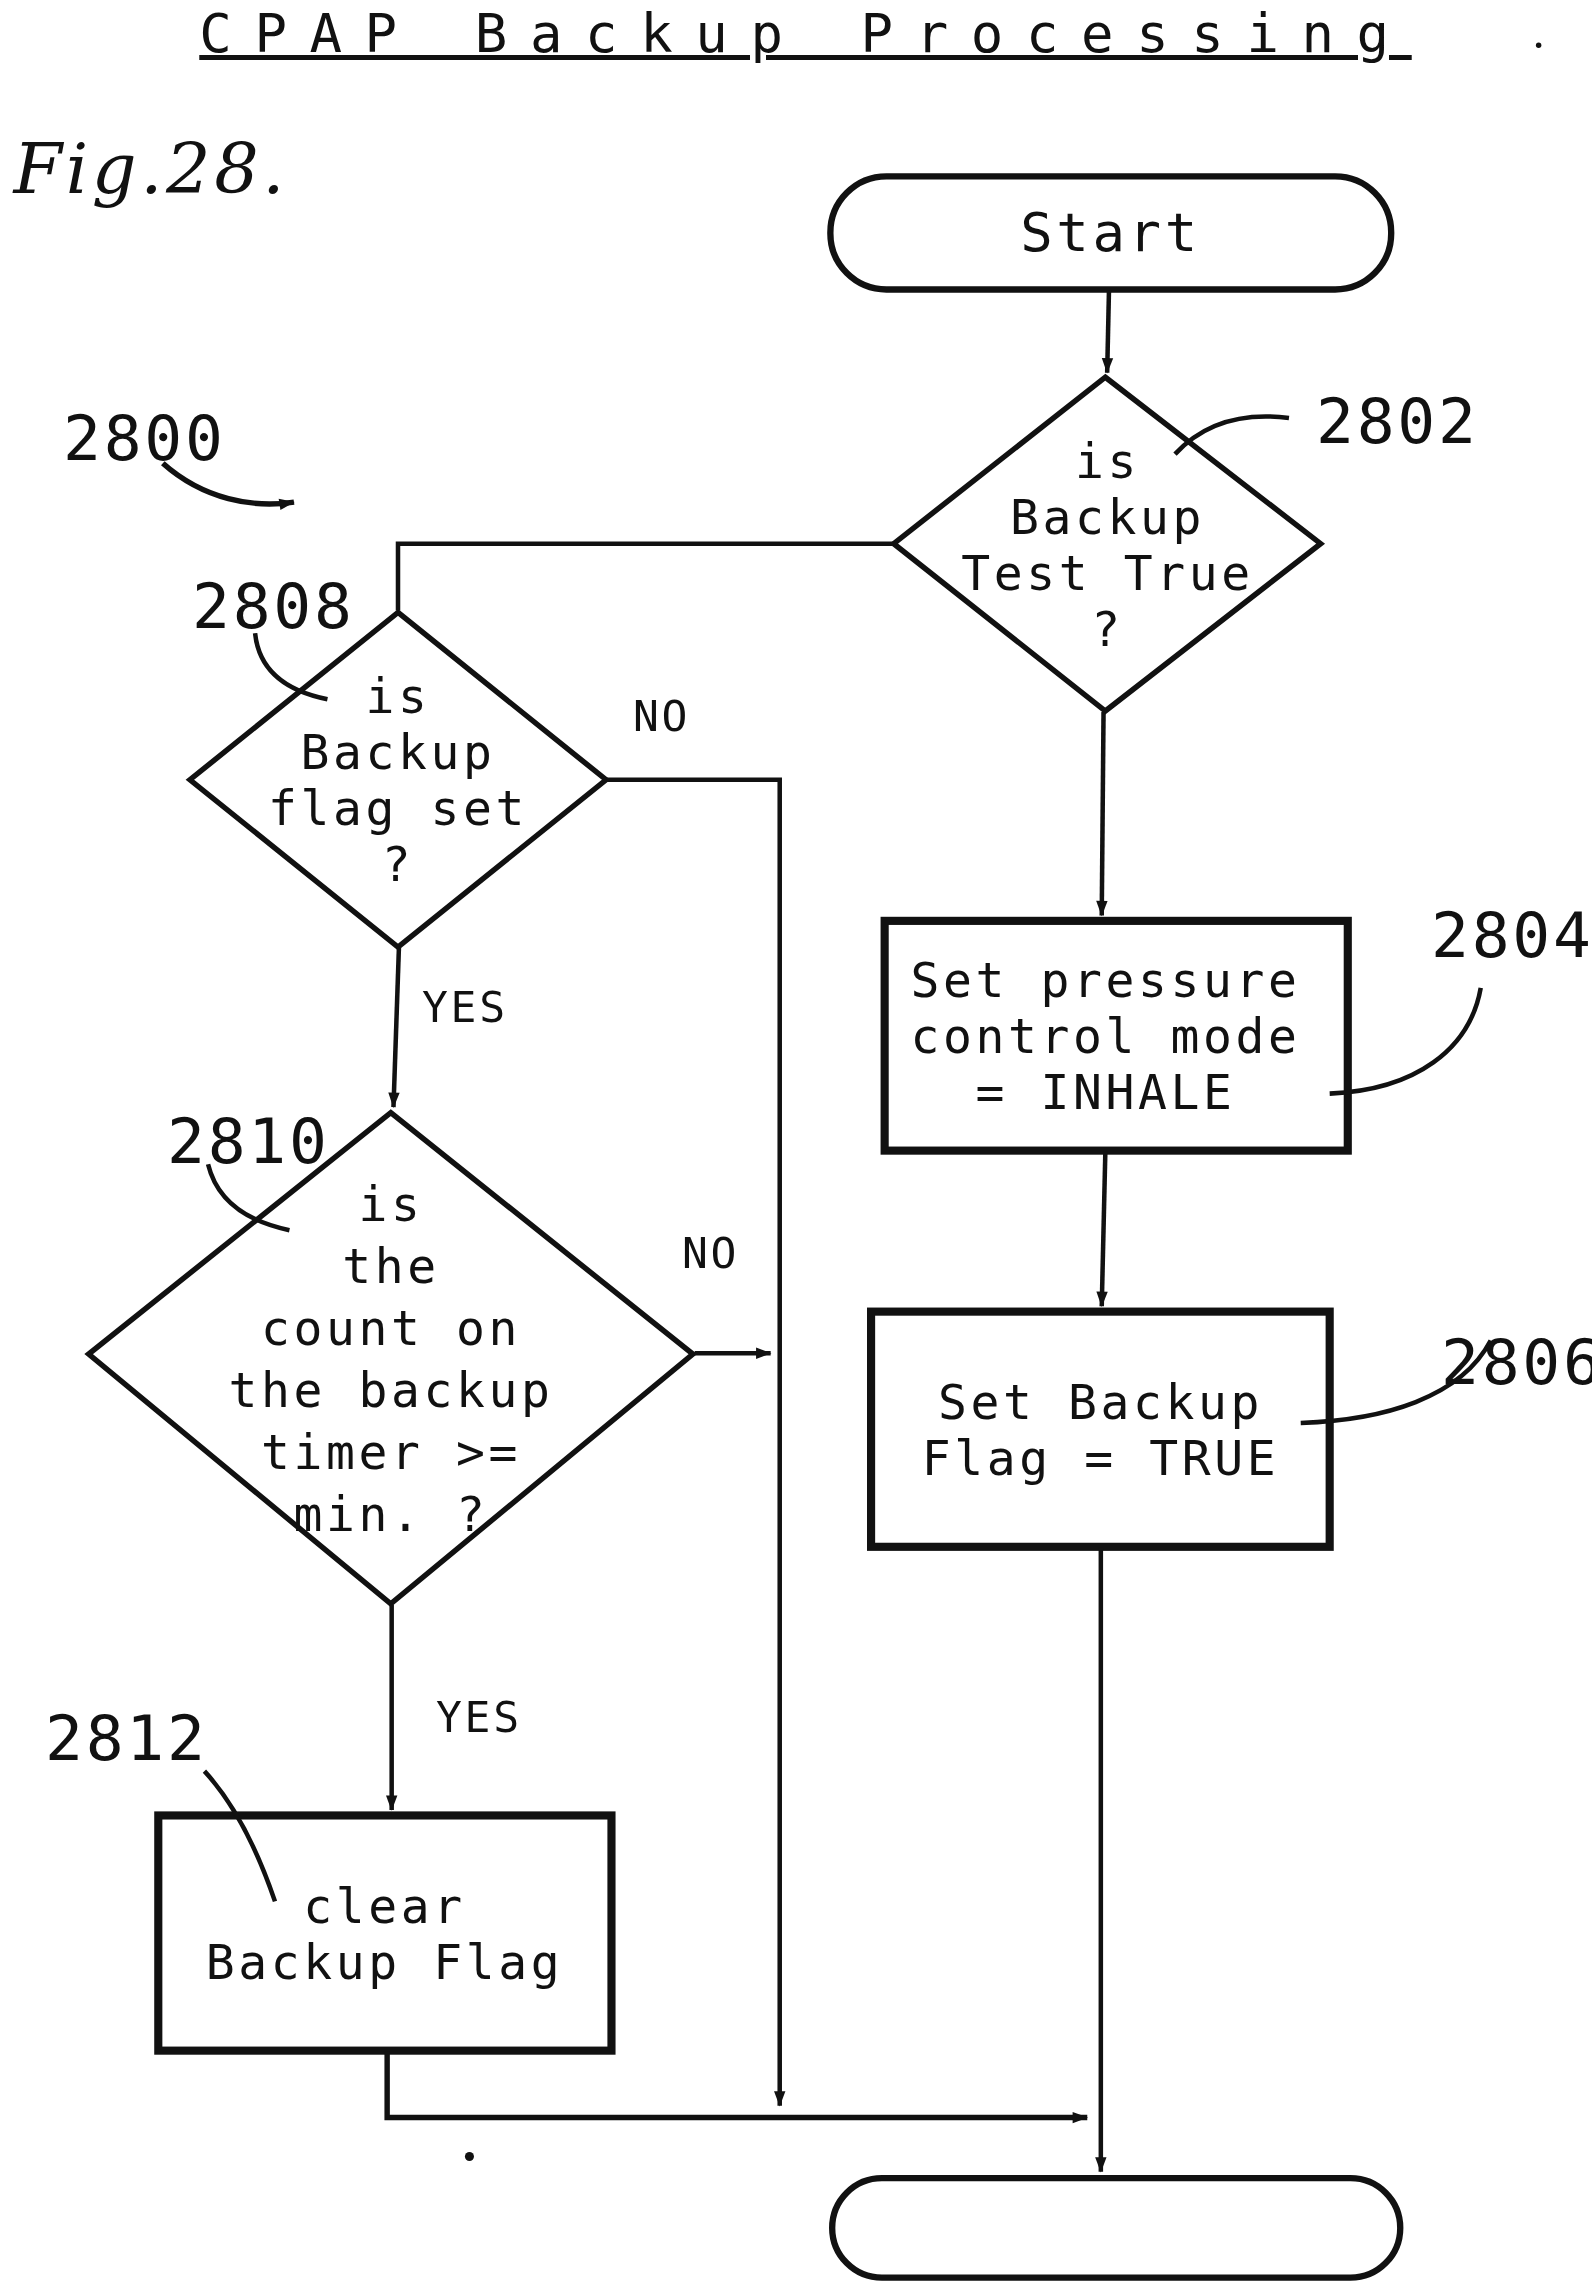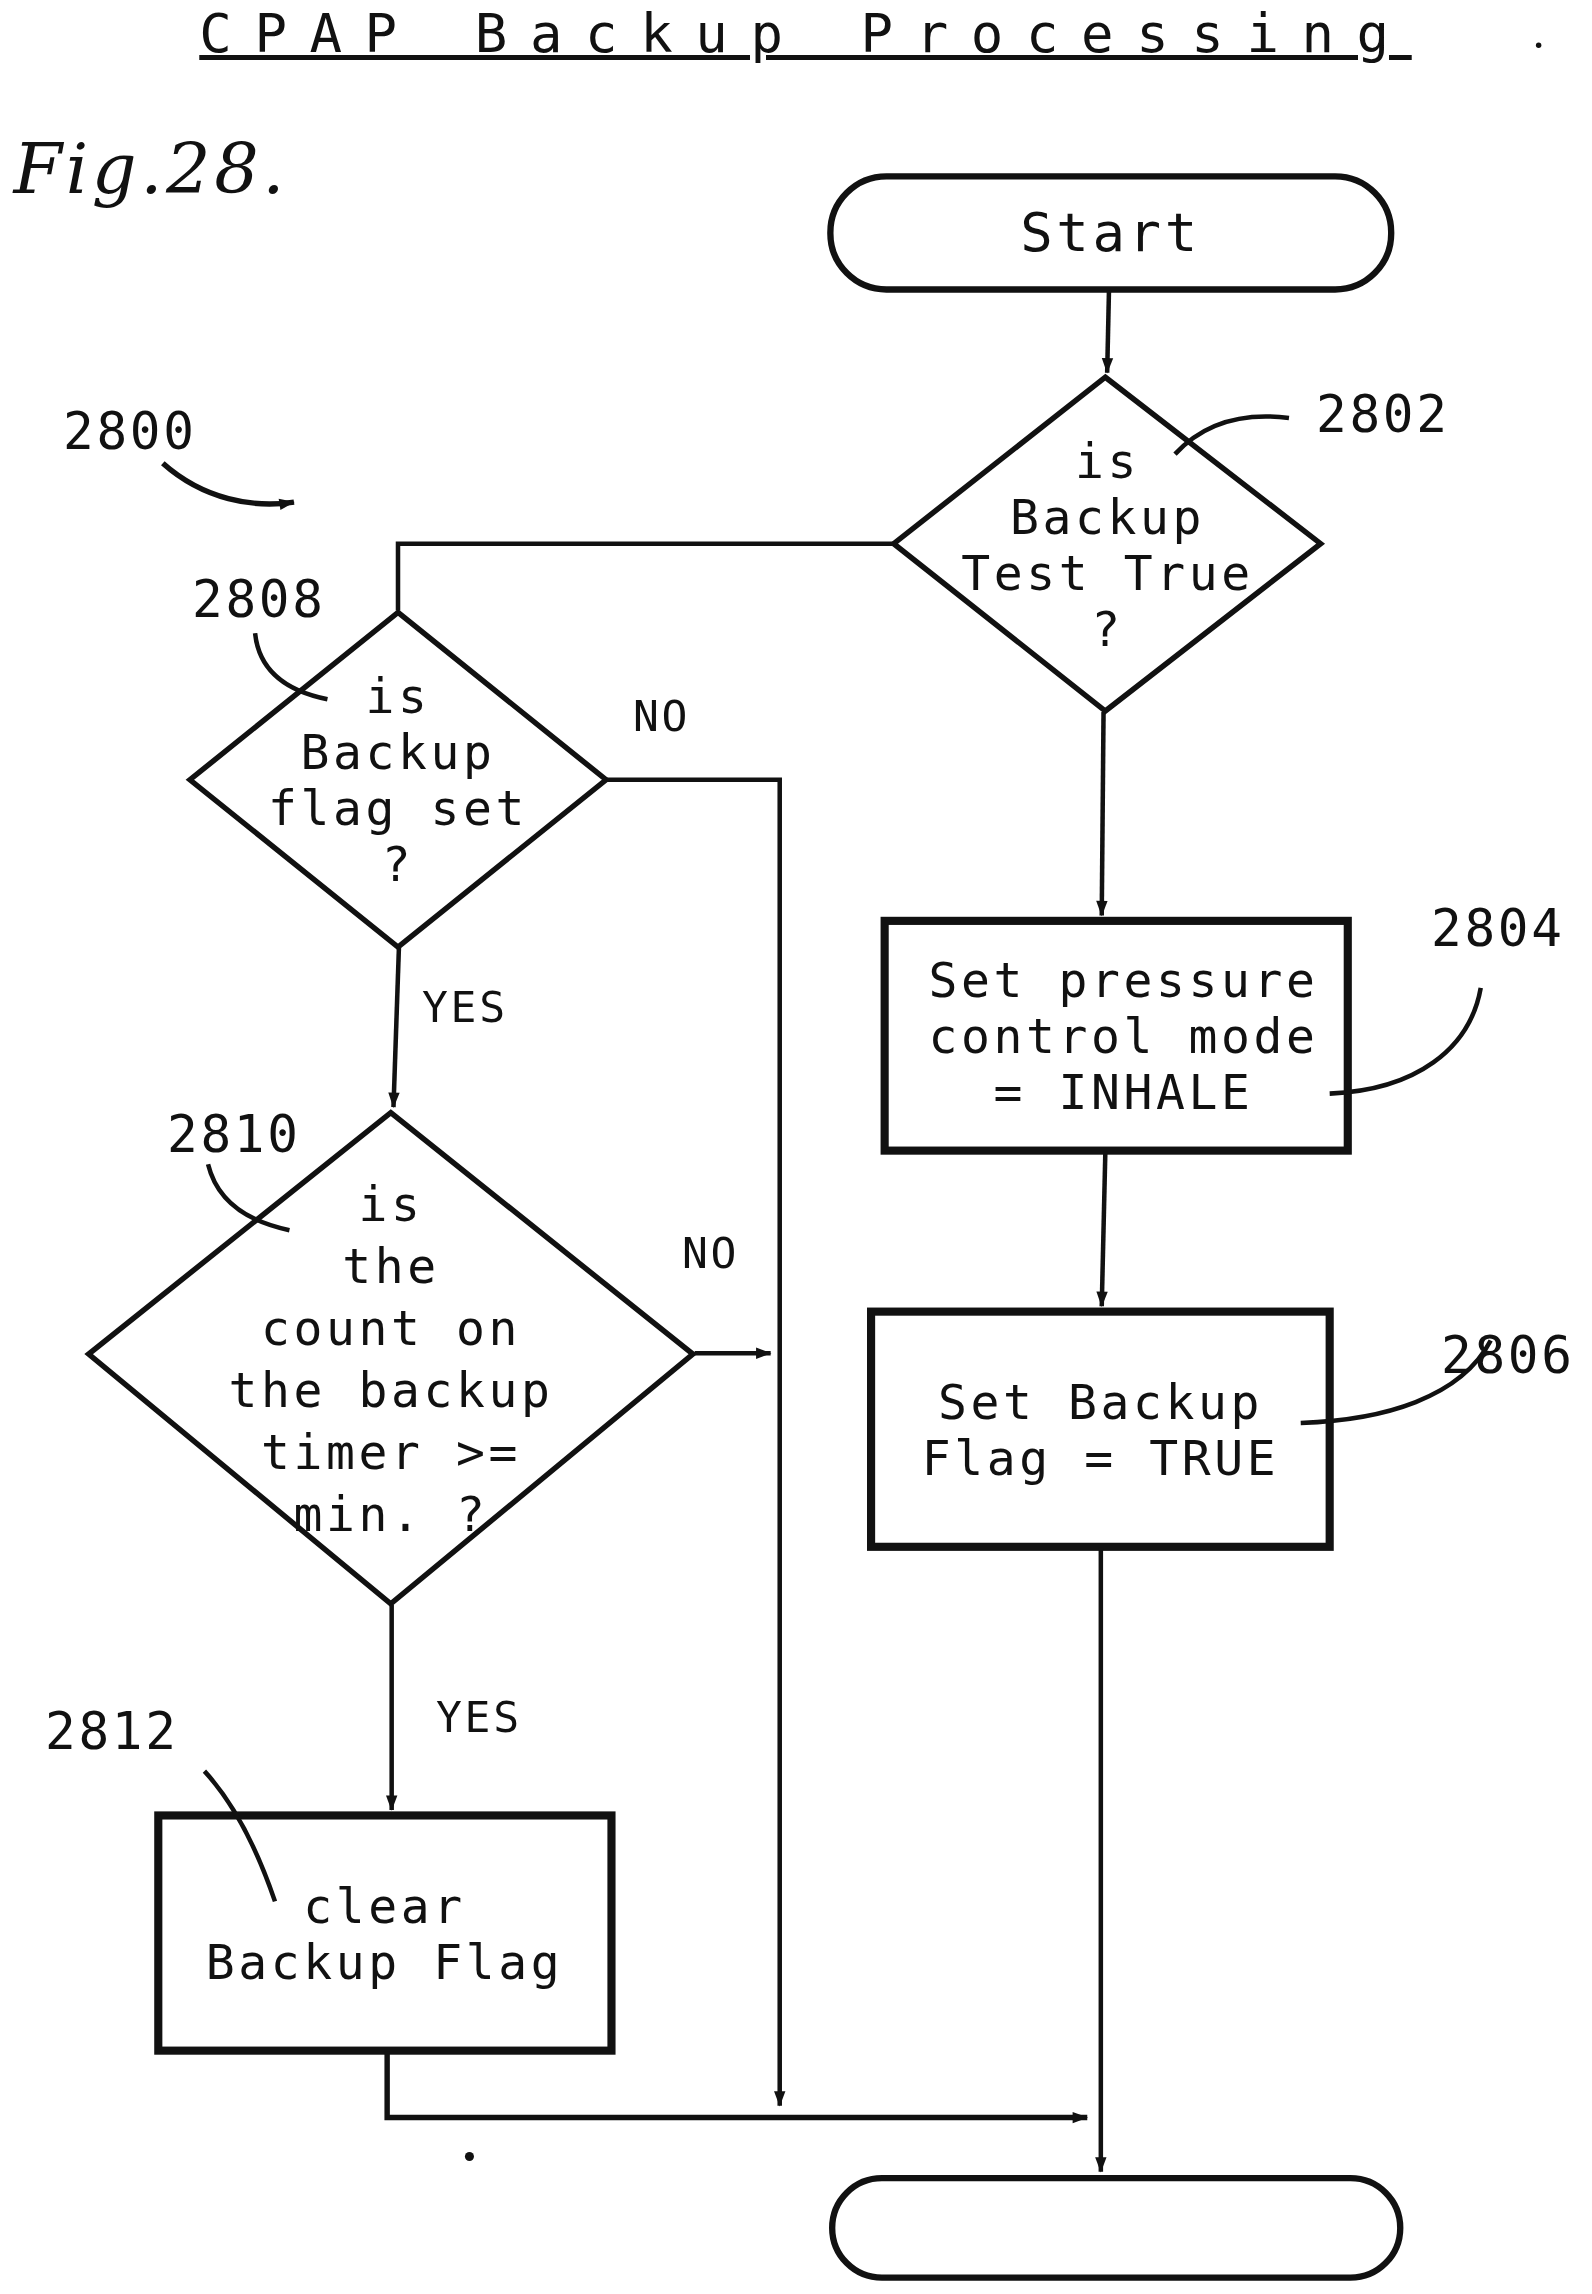--- a/index.html
+++ b/index.html
@@ -8,21 +8,21 @@
   svg.canvas{position:absolute;left:0;top:0;width:1592px;height:2294px;}
   svg .shape{fill:none;stroke:#111;}
   .txt{position:absolute;color:#111;}
   .title{left:118px;top:1.8px;width:1375px;text-align:center;font-size:54px;letter-spacing:22.6px;
          font-family:"DejaVu Sans Mono",monospace;white-space:nowrap;text-decoration:underline;}
   .figlabel{left:13.6px;top:128px;font-family:"DejaVu Serif",serif;font-style:italic;font-size:70px;
             letter-spacing:3.6px;text-align:right;}
   .node-label{position:absolute;display:flex;align-items:center;justify-content:center;
               text-align:center;white-space:pre-line;font-size:48px;line-height:56px;
               letter-spacing:3.6px;color:#111;}
-  .ref{font-size:51px;letter-spacing:2.7px;}
+  .ref{font-size:63px;letter-spacing:2.7px;}
   .edge-label{font-size:43px;letter-spacing:2.7px;}
 </style>
 </head>
 <body>
 
 <div id="page">
 
   <svg class="canvas" viewBox="0 0 1760 2536" xmlns="http://www.w3.org/2000/svg">
     <defs>
       <marker id="ah" viewBox="0 0 10 10" refX="9.5" refY="5" orient="auto" markerUnits="userSpaceOnUse" markerWidth="38" markerHeight="17">
@@ -86,21 +86,21 @@
 flag set
 ?</div>
 
   <div class="node-label" style="left:89px;top:1113px;width:604px;height:491px;line-height:62px;">is
 the
 count on
 the backup
 timer &gt;=
 min. ?</div>
 
-  <div class="node-label" style="left:892px;top:921px;width:463px;height:230px;">Set pressure
+  <div class="node-label" style="left:874px;top:921px;width:463px;height:230px;">Set pressure
 control mode
 = INHALE</div>
 
   <div class="node-label" style="left:871px;top:1312px;width:459px;height:235px;">Set Backup
 Flag = TRUE</div>
 
   <div class="node-label" style="left:158px;top:1816px;width:453px;height:235px;">clear
 Backup Flag</div>
 
 

